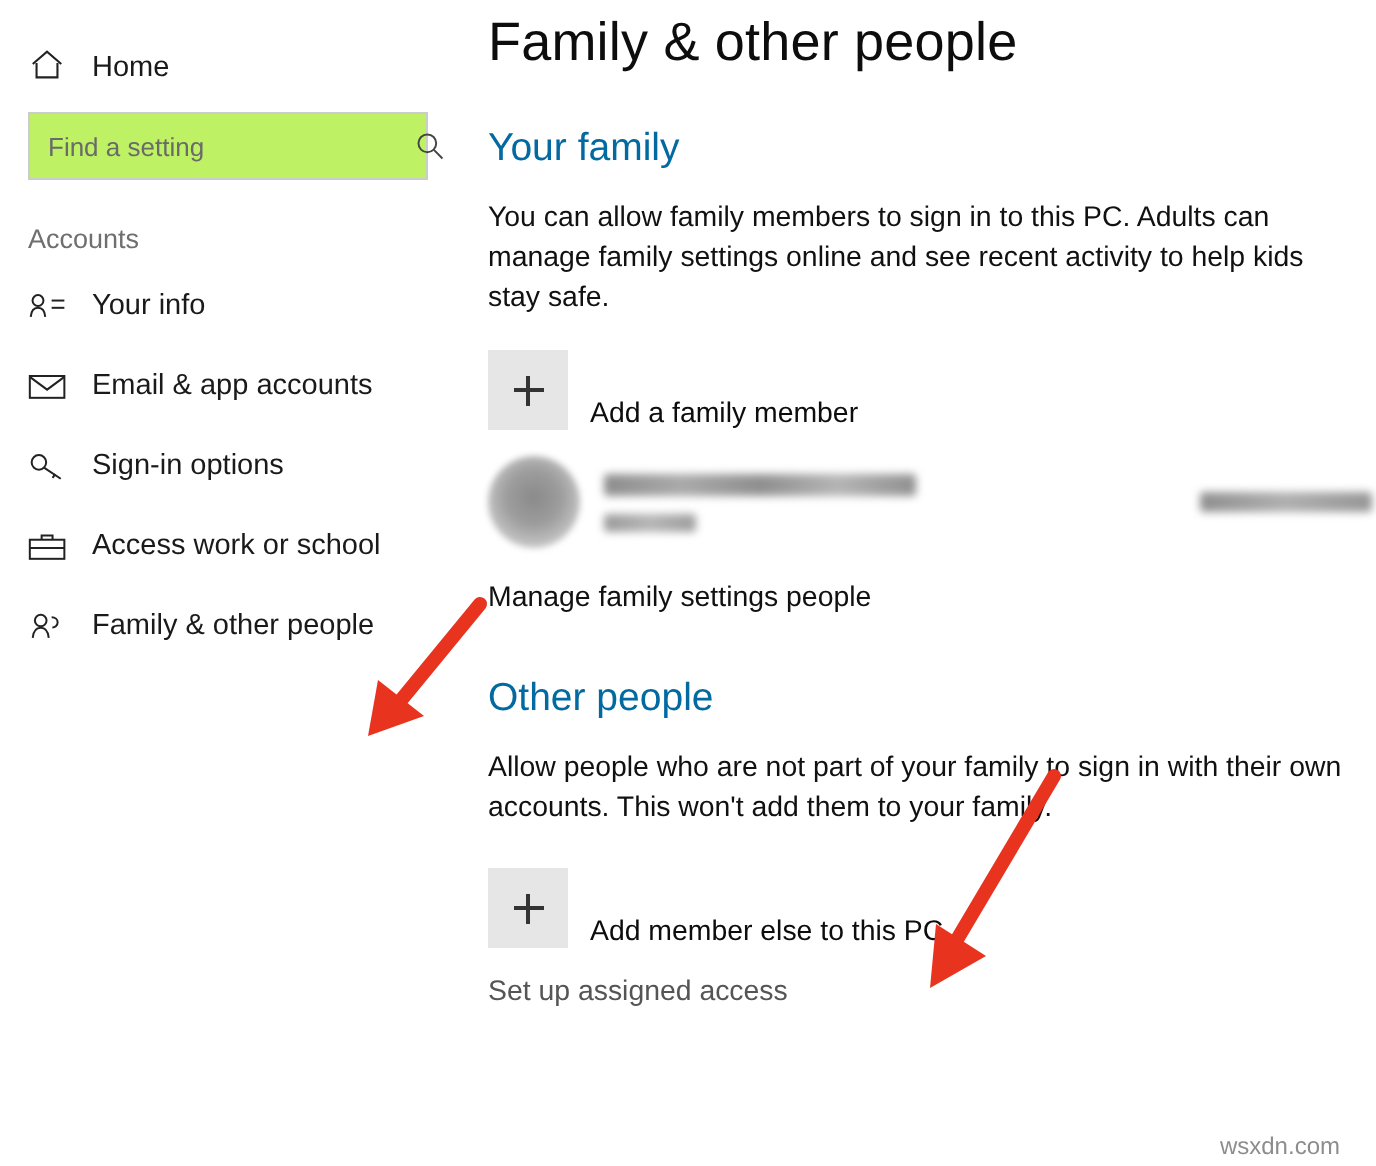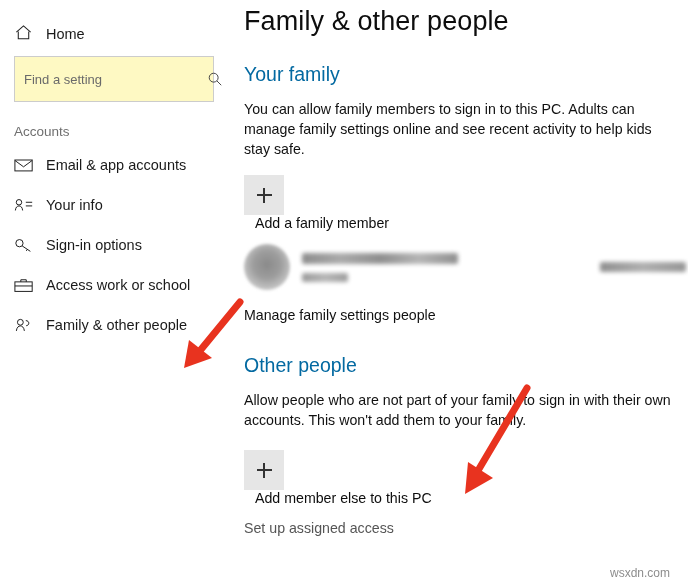--- a/index.html
+++ b/index.html
@@ -40,23 +40,23 @@
     display: flex;
     align-items: center;
   }
   .home-row .label {
     font-size: 14.5px;
     color: #1a1a1a;
     margin-left: 6px;
   }
   .search-wrap {
     margin: 14px 14px 0 14px;
-    height: 46px;
+    height: 34px;
     border: 1px solid #cccccc;
-    background: #fef9c3;
+    background: #bef264;
     display: flex;
     align-items: center;
     box-sizing: border-box;
   }
   .search-wrap input {
     border: 0;
     outline: 0;
     flex: 1 1 auto;
     font-family: "Liberation Sans", sans-serif;
     font-size: 13px;
@@ -121,23 +121,22 @@
   }
   p.body-text {
     font-size: 14.2px;
     line-height: 20px;
     color: #111111;
     margin: 13px 0 0 0;
     max-width: 432px;
   }
   .plus-row {
     display: flex;
-    align-items: flex-start;
+    align-items: flex-end;
     margin-top: 16px;
-    flex-direction: column;
   }
   .plus-box {
     width: 40px;
     height: 40px;
     background: #e6e6e6;
     display: flex;
     align-items: center;
     justify-content: center;
     flex: 0 0 40px;
   }
@@ -254,38 +253,38 @@
           <circle cx="7.5" cy="7.5" r="5" fill="none" stroke="#444" stroke-width="1.1"></circle>
           <line x1="11.2" y1="11.2" x2="16" y2="16" stroke="#444" stroke-width="1.1"></line>
         </svg>
       </span>
     </div>
 
     <div class="section-title">Accounts</div>
 
     <div class="nav-item">
       <span class="ico">
-        <svg width="20" height="16" viewBox="0 0 22 16">
-          <rect x="1" y="2.5" width="19" height="12" fill="none" stroke="#222" stroke-width="1.1"></rect>
-          <path d="M1 3 L10.5 10 L20 3" fill="none" stroke="#222" stroke-width="1.1"></path>
-        </svg>
-      </span>
-      <span class="label">Email &amp; app accounts</span>
-    </div>
-
-    <div class="nav-item">
-      <span class="ico">
         <svg width="20" height="18" viewBox="0 0 22 18">
           <circle cx="5.5" cy="6" r="3" fill="none" stroke="#222" stroke-width="1.1"></circle>
           <path d="M1.5 15 C1.8 11.4 3.6 10 5.5 10 C7.4 10 9.2 11.4 9.5 15" fill="none" stroke="#222" stroke-width="1.1"></path>
           <line x1="13" y1="6" x2="20" y2="6" stroke="#222" stroke-width="1.1"></line>
           <line x1="13" y1="10" x2="20" y2="10" stroke="#222" stroke-width="1.1"></line>
         </svg>
       </span>
       <span class="label">Your info</span>
+    </div>
+
+    <div class="nav-item">
+      <span class="ico">
+        <svg width="20" height="16" viewBox="0 0 22 16">
+          <rect x="1" y="2.5" width="19" height="12" fill="none" stroke="#222" stroke-width="1.1"></rect>
+          <path d="M1 3 L10.5 10 L20 3" fill="none" stroke="#222" stroke-width="1.1"></path>
+        </svg>
+      </span>
+      <span class="label">Email &amp; app accounts</span>
     </div>
 
     <div class="nav-item">
       <span class="ico">
         <svg width="20" height="18" viewBox="0 0 22 18">
           <circle cx="6" cy="7" r="4" fill="none" stroke="#222" stroke-width="1.1"></circle>
           <path d="M9 10 L18 16" fill="none" stroke="#222" stroke-width="1.1"></path>
           <path d="M15 13.5 L13.5 15.5" fill="none" stroke="#222" stroke-width="1.1"></path>
         </svg>
       </span>

